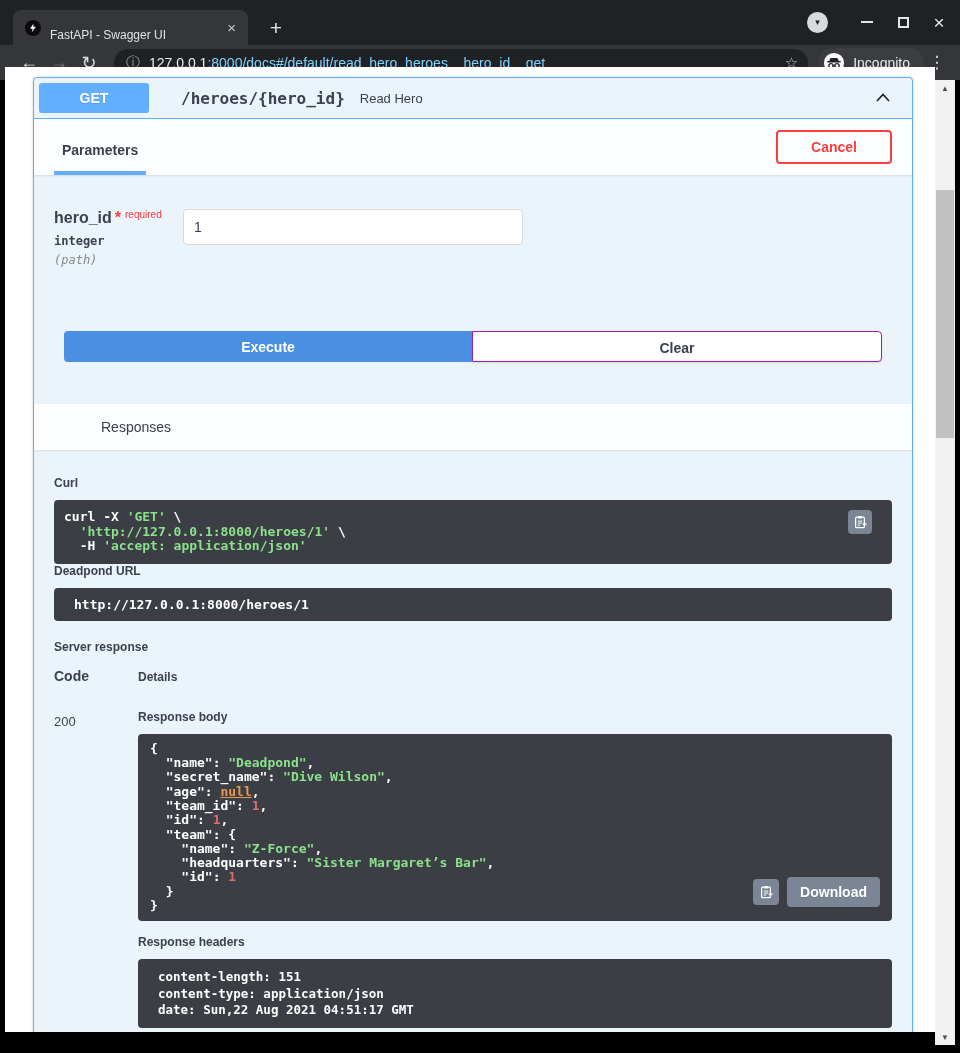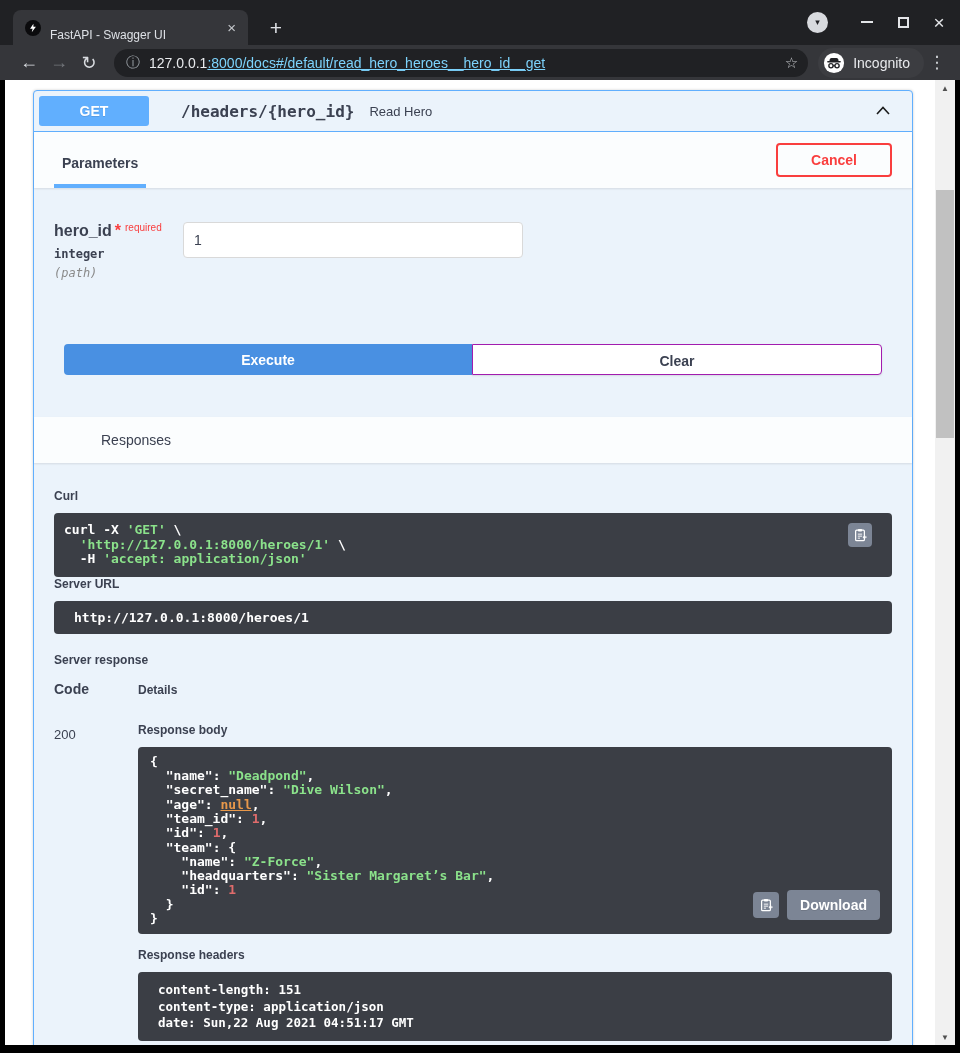--- a/index.html
+++ b/index.html
@@ -34,21 +34,21 @@
   .omni-text { font-size:14px; white-space:nowrap; overflow:hidden; flex:1; }
   .omni-host { color:#e8eaed; }
   .omni-rest { color:#7dd3fc;text-decoration:underline; }
   .omni-star { color:#c0c3c7; font-size:15px; margin-left:8px; flex:none; }
   .incog-chip { height:30px; border-radius:15px; background:#3c3d41; display:flex; align-items:center;
                 padding:0 14px 0 5px; gap:8px; flex:none; }
   .incog-label { color:#e8eaed; font-size:14px; }
   .menu-ic { color:#d8dbdf; font-size:17px; width:26px; text-align:center; flex:none; }
 
   
-  .page { position:absolute; left:5px; top:80px; width:930px; height:965px; background:#fff;
+  .page { position:absolute; left:5px; top:67px; width:930px; height:965px; background:#fff;
           overflow:hidden; color:#3b4151; }
   .scrollbar { position:absolute; right:5px; top:80px; width:20px; height:965px; background:#f1f1f1; }
   .sb-btn { position:absolute; left:0; width:20px; height:16px; color:#505050; font-size:8px;
             display:flex; align-items:center; justify-content:center; }
   .sb-up { top:0; } .sb-down { bottom:0; }
   .sb-thumb { position:absolute; left:1px; top:110px; width:18px; height:248px; background:#c1c1c1; }
 
   .opblock { margin:10px 22px 0 28px; border:1px solid #61affe; border-radius:4px;
              background:#ebf3fb; box-shadow:0 0 3px rgba(0,0,0,.19); min-height:1200px; }
   .op-summary { display:flex; align-items:center; padding:5px; border-bottom:1px solid #61affe; }
@@ -175,21 +175,21 @@
     <span class="incog-label">Incognito</span>
   </div>
   <span class="menu-ic">⋮</span>
 </div>
 
 <div class="page">
   <div class="opblock">
 
     <div class="op-summary">
       <span class="method-badge">GET</span>
-      <span class="op-path">/headers/{hero_id}</span>
+      <span class="op-path">/heroes/{hero_id}</span>
       <span class="op-desc">Read Hero</span>
       <span class="op-chevron">
         <svg width="20" height="20" viewBox="0 0 20 20">
             <path d="M4 13 L10 6.5 L16 13" stroke="#1b1b1b" stroke-width="1.6" fill="none"></path>
           </svg>
       </span>
     </div>
 
     <div class="sec-header">
       <span class="params-title">Parameters</span>
@@ -229,21 +229,21 @@
         </div>
       <button class="copy-btn" style="position:relative; margin:-44px 10px 20px auto; display:flex;">
         <svg width="14" height="14" viewBox="0 0 16 16">
             <rect x="3" y="2.5" width="10" height="12" rx="1.2" fill="none" stroke="#fff" stroke-width="1.4"></rect>
             <rect x="5.7" y="1" width="4.6" height="3" rx="0.8" fill="#fff"></rect>
             <path d="M5.5 7h5 M5.5 9.3h5 M5.5 11.6h2.5" stroke="#fff" stroke-width="1.1"></path>
             <path d="M12 10.5h3.5 M13.8 8.8l-1.9 1.7 1.9 1.7" stroke="#fff" stroke-width="1.3" fill="none"></path>
           </svg>
       </button>
 
-      <div class="block-label requrl-label">Server URL</div>
+      <div class="block-label requrl-label">Deadpond URL</div>
       <div class="code-block requrl-block">http://127.0.0.1:8000/heroes/1</div>
 
       <div class="block-label srvresp-label">Server response</div>
 
       <div class="resp-thead">
         <span class="code-col">Code</span>
         <span class="details-col">Details</span>
       </div>
 
       <div class="resp-row">

